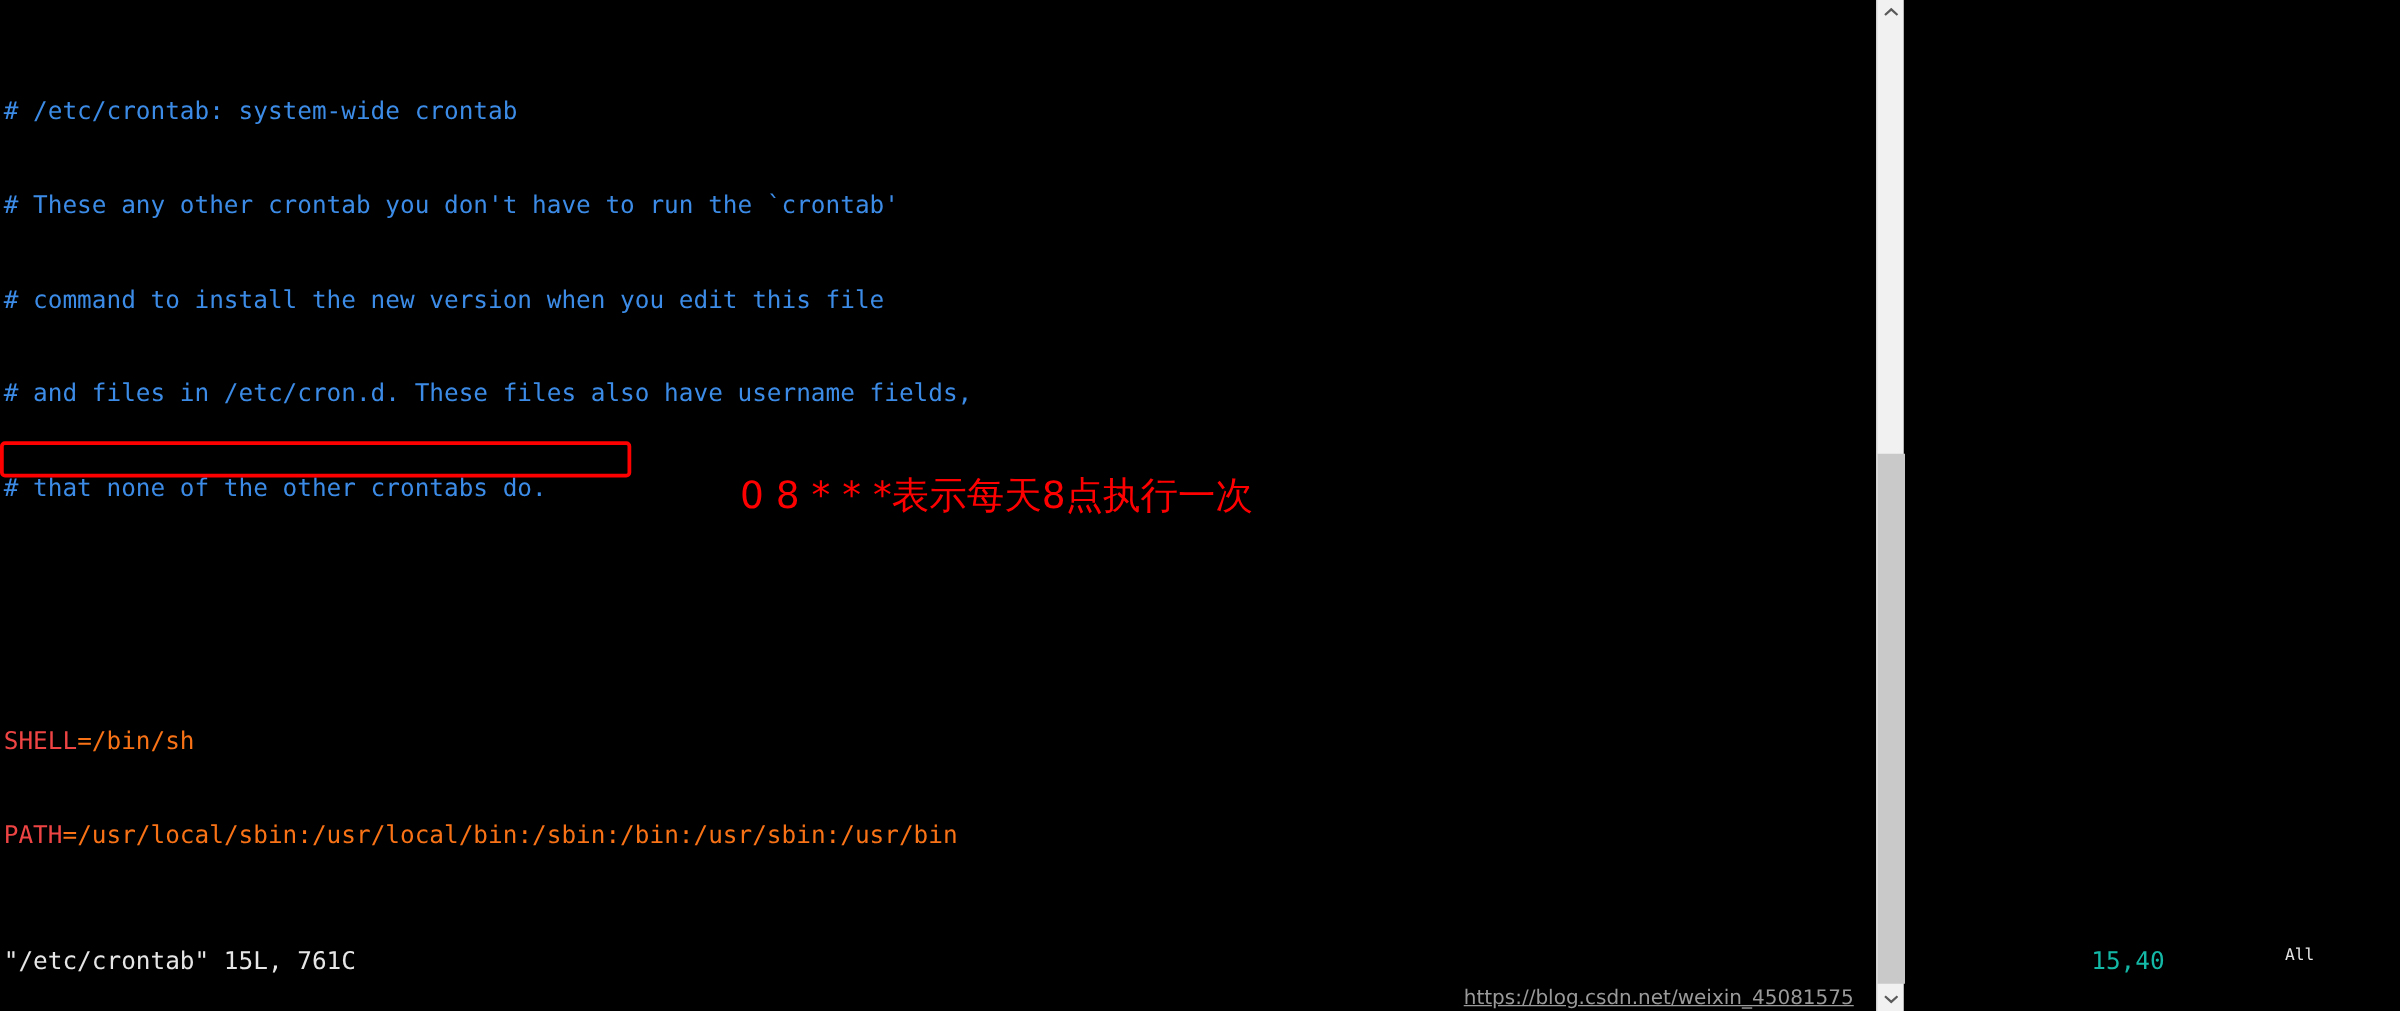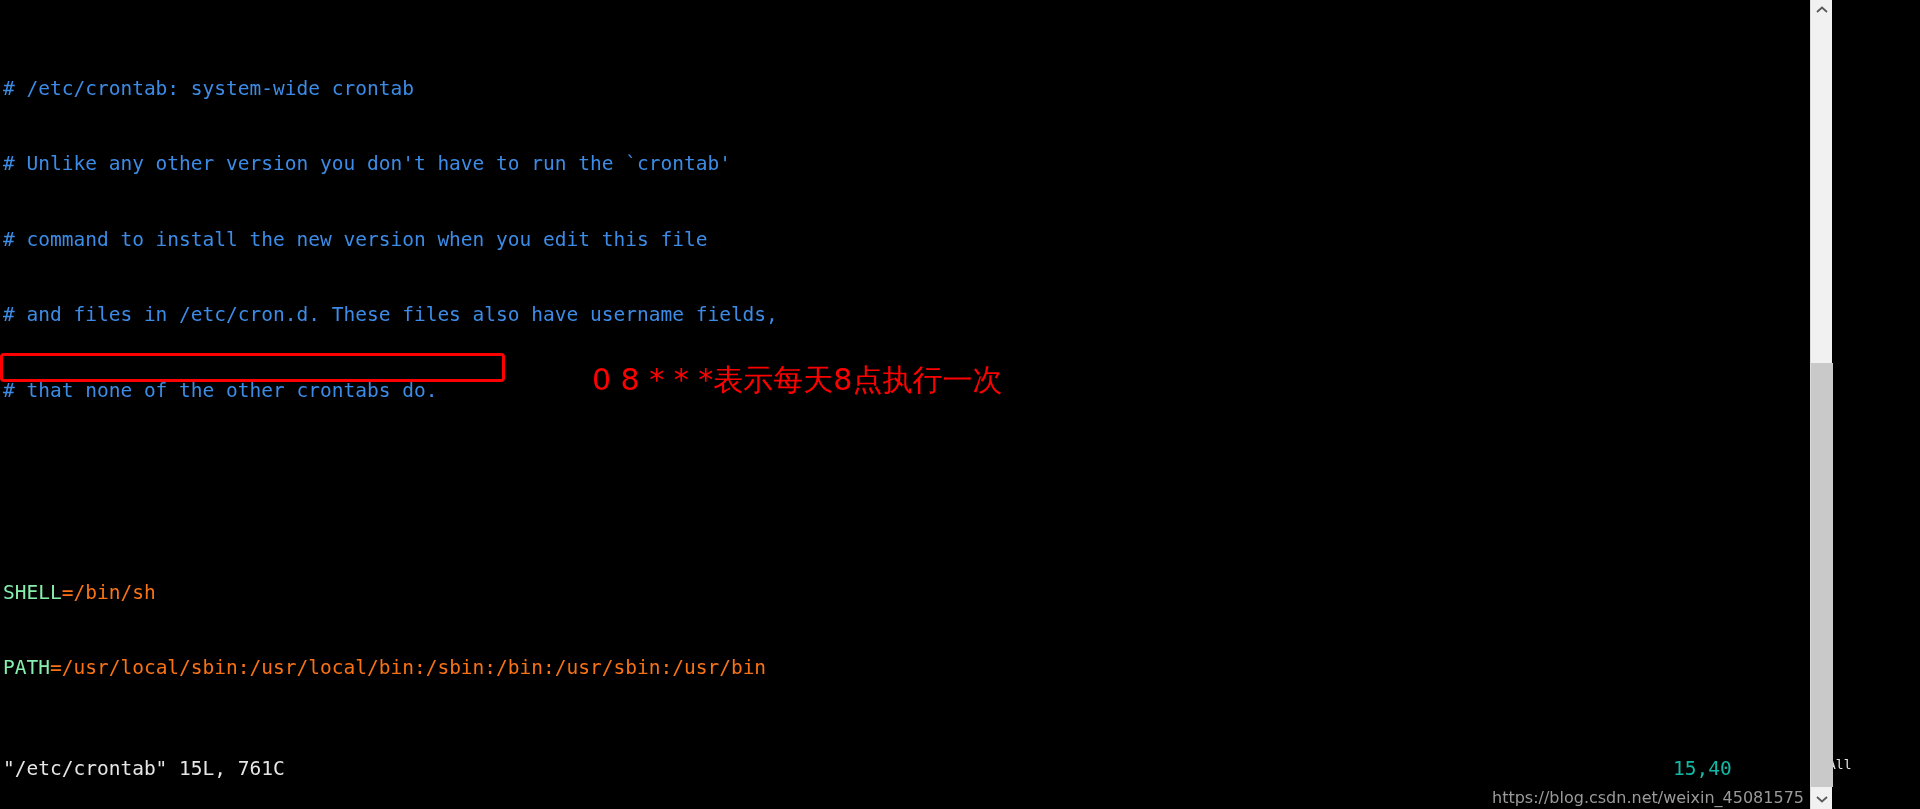--- a/index.html
+++ b/index.html
@@ -9,24 +9,23 @@
   }
   body {
     width: 1920px;
     height: 809px;
     overflow: hidden;
     font-family: "DejaVu Sans Mono", "Liberation Mono", monospace;
   }
 
   #terminal {
     position: relative;
-    width: 1786px;
+    width: 1523px;
     height: 809px;
     background: #000000;
-    padding-left: 46px;
   }
 
   
   .buffer {
     position: absolute;
     left: 0;
     top: 0;
     width: 1895px;
     height: 770px;
     padding: 0;
@@ -37,41 +36,41 @@
     white-space: pre;
   }
   .line {
     height: 25.2px;
     white-space: pre;
     padding-left: 3px;
   }
 
   
   .c-comment  { color: #3c8ce7; }          
-  .c-ident    { color: #86efac; }          
+  .c-ident    { color: #ef4444; }          
   .c-plain    { color: #f97316; }
 
   
   .annot-box {
     position: absolute;
     left: 0px;
     top: 353px;
     width: 505px;
     height: 29px;
     border: 3px solid #ff0000;
     border-radius: 4px;
     box-sizing: border-box;
     pointer-events: none;
   }
 
   
   .annot-text {
     position: absolute;
     left: 592px;
-    top: 363px;
+    top: 380px;
     color: #ff0000;
     font-family: "DejaVu Sans", "Liberation Sans", sans-serif;
     font-size: 30px;
     line-height: 34px;
     white-space: pre;
   }
 
   
   .status-left {
     position: absolute;
@@ -97,26 +96,27 @@
     top: 757px;
     color: #e6e6e6;
     font-family: "DejaVu Sans Mono", "Liberation Mono", monospace;
     font-size: 13px;
     white-space: pre;
   }
 
   
   .watermark {
     position: absolute;
-    right: 28px;
+    right: 40px;
     bottom: 2px;
     color: #9a9a9a;
     font-family: "DejaVu Sans", "Liberation Sans", sans-serif;
     font-size: 16px;
     white-space: pre;
+    text-decoration: underline;
   }
 
   
   .scrollbar {
     position: absolute;
     right: 0;
     top: 0;
     width: 22px;
     height: 809px;
     background: #f1f1f1;
@@ -145,21 +145,21 @@
   }
 </style>
 </head>
 <body>
 
 <div id="terminal">
 
   <div class="buffer">
 
     <div class="line"><span class="c-comment"># /etc/crontab: system-wide crontab</span></div>
-    <div class="line"><span class="c-comment"># Unlike any other version you don't have to run the `crontab'</span></div>
+    <div class="line"><span class="c-comment"># These any other crontab you don't have to run the `crontab'</span></div>
     <div class="line"><span class="c-comment"># command to install the new version when you edit this file</span></div>
     <div class="line"><span class="c-comment"># and files in /etc/cron.d. These files also have username fields,</span></div>
     <div class="line"><span class="c-comment"># that none of the other crontabs do.</span></div>
 
     <div class="line">&nbsp;</div>
 
     <div class="line"><span class="c-ident">SHELL</span><span class="c-plain">=/bin/sh</span></div>
     <div class="line"><span class="c-ident">PATH</span><span class="c-plain">=/usr/local/sbin:/usr/local/bin:/sbin:/bin:/usr/sbin:/usr/bin</span></div>
 
     <div class="line">&nbsp;</div>

